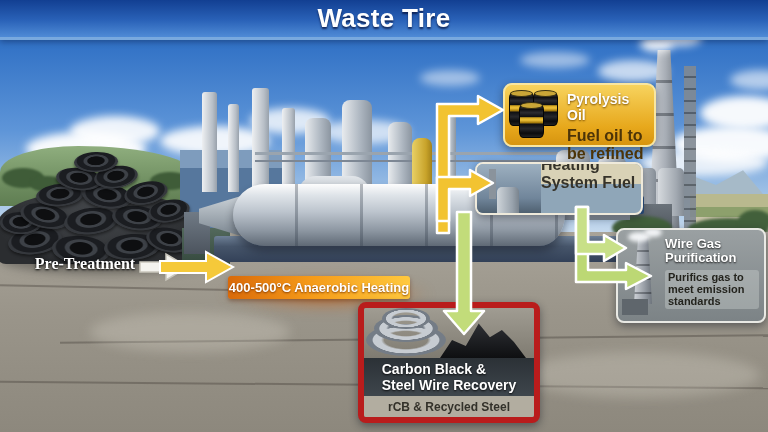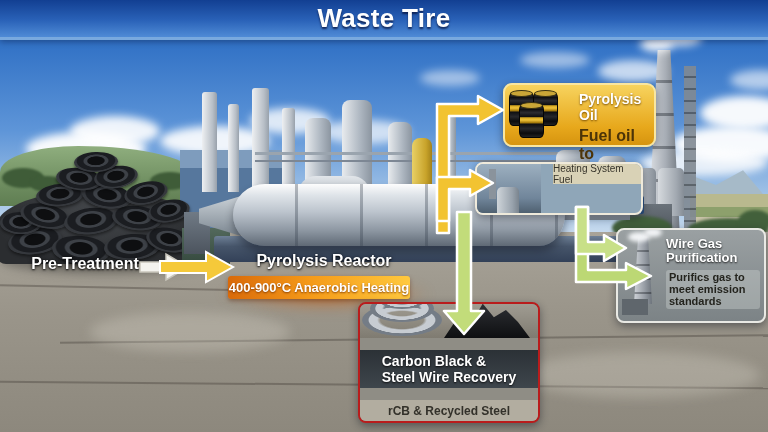--- a/index.html
+++ b/index.html
@@ -75,33 +75,33 @@
   .reactor-box{left:184px;top:212px;width:26px;height:42px;background:linear-gradient(180deg,#707a85,#4c545e);}
   .reactor-shaft{left:560px;top:206px;width:70px;height:14px;
        background:linear-gradient(180deg,#cfd5da,#7e8791);}
   .feeder{left:182px;top:228px;width:48px;height:40px;
        background:linear-gradient(180deg,#53695c,#31453a);}
   .feeder-panel{position:absolute;left:6px;top:12px;width:14px;height:12px;background:#e0b52e;}
 
   
   .lbl-title{color:#fff;font-weight:bold;
        text-shadow:0 1px 2px rgba(0,0,0,.9),0 0 4px rgba(0,0,0,.55);}
-  .pre-label{left:6px;top:255px;width:158px;text-align:center;}
+  .pre-label{left:6px;top:255px;width:158px;text-align:center;font-family:Liberation Serif, serif;}
   .pre-label .lbl-title{font-size:16px;}
   .pre-desc{margin-top:3px;font-size:12px;font-weight:bold;color:#2e2e2a;line-height:1.15;white-space:pre-line;}
   .reactor-label{left:238px;top:252px;width:172px;text-align:center;}
   .reactor-label .lbl-title{font-size:16px;}
   .heat-banner{left:228px;top:276px;width:182px;height:23px;border-radius:3px;
        background:linear-gradient(90deg,#d96a0a,#f59a18 45%,#ffc93e);
        box-shadow:0 2px 4px rgba(80,30,0,.4);display:flex;align-items:center;justify-content:center;}
   .heat-banner span{color:#fff;font-weight:bold;font-size:13px;
        text-shadow:0 1px 2px rgba(120,50,0,.9);}
 
   
-  .box{box-sizing:border-box;border-radius:9px;box-shadow:0 3px 8px rgba(15,20,30,.45);gap:12px;}
+  .box{box-sizing:border-box;border-radius:9px;box-shadow:0 3px 8px rgba(15,20,30,.45);}
 
   .oil-box{left:503px;top:83px;width:153px;height:64px;border:2px solid #f9e6a0;
        background:linear-gradient(180deg,#f7d35e,#e7a81c 70%,#d6940f);display:flex;}
   .oil-img{position:relative;width:60px;height:100%;}
   .barrel{position:absolute;width:23px;height:32px;border-radius:4px/6px;border:1px solid #050505;
        background:linear-gradient(180deg,#45454a 0,#101013 14%,#2c2c31 24%,#101013 36%,#d7a81f 40%,#f0c23a 47%,#a87c0c 55%,#101013 60%,#27272b 74%,#0b0b0d 88%,#222 100%);}
   .barrel::before{content:"";position:absolute;left:0;top:-3px;width:100%;height:7px;border-radius:50%;
        background:#caa637;border:1px solid #3a3212;box-sizing:border-box;}
   .oil-txt{flex:1;padding:6px 4px 0 2px;}
   .oil-title{font-size:14px;font-weight:bold;color:#fff;text-shadow:0 1px 2px rgba(110,70,0,.95);}
@@ -110,38 +110,38 @@
   .syn-box{left:475px;top:162px;width:168px;height:53px;border:2px solid #efeadb;overflow:hidden;
        border-radius:8px;display:flex;background:#8fa6b8;}
   .syn-img{position:relative;width:64px;background:linear-gradient(180deg,#9db0c0,#70859a 70%,#4f6070);}
   .syn-tank{position:absolute;left:20px;bottom:0;width:22px;height:26px;border-radius:5px 5px 0 0;
        background:linear-gradient(90deg,#cfd5da,#98a2ac 70%,#7a848e);}
   .syn-stack{position:absolute;left:12px;bottom:14px;width:7px;height:30px;background:#8a939c;}
   .syn-col{flex:1;display:flex;flex-direction:column;}
   .syn-head{flex:1;background:linear-gradient(180deg,#6e706c,#4c4e4a);display:flex;align-items:center;justify-content:center;}
   .syn-head span{font-size:14px;font-weight:bold;color:#fff;text-shadow:0 1px 2px rgba(0,0,0,.8);}
   .syn-foot{height:20px;background:#d9d2b6;display:flex;align-items:center;justify-content:center;}
-  .syn-foot span{font-size:10px;font-weight:normal;color:#36332a;}
+  .syn-foot span{font-size:16px;font-weight:bold;color:#36332a;}
 
   .tail-box{left:616px;top:228px;width:150px;height:95px;border:2px solid #e9e9e4;overflow:hidden;
        border-radius:8px;display:flex;background:linear-gradient(180deg,#9aa0a2,#7c8386);}
   .tail-img{position:relative;width:47px;}
   .t-chim{position:absolute;left:16px;top:8px;width:18px;height:66px;
        background:linear-gradient(90deg,#cfd3d8,#969ca4 60%,#6d747c),
        repeating-linear-gradient(180deg,transparent 0 12px,rgba(50,55,62,.4) 12px 14px);
        background-blend-mode:multiply;clip-path:polygon(22% 0,78% 0,100% 100%,0 100%);}
   .t-smoke{position:absolute;background:#f2f4f6;border-radius:50%;filter:blur(2px);}
   .t-base{position:absolute;left:4px;bottom:6px;width:26px;height:16px;background:#5f666c;}
   .tail-col{flex:1;padding:7px 4px 0 0;}
   .tail-title{font-size:13px;font-weight:bold;color:#fff;line-height:1.1;white-space:pre-line;
        text-shadow:0 1px 2px rgba(0,0,0,.85);}
   .tail-desc{margin-top:4px;font-size:11px;font-weight:bold;color:#24241e;line-height:1.12;
        white-space:pre-line;background:rgba(215,220,217,.35);border-radius:3px;padding:1px 3px;width:88px;}
 
-  .rec-box{left:358px;top:302px;width:182px;height:121px;border:2px solid #b91c1c;overflow:hidden;
+  .rec-box{left:358px;top:302px;width:182px;height:121px;border:6px solid #b91c1c;overflow:hidden;
        border-radius:8px;display:flex;flex-direction:column;background:#8f8d85;}
   .rec-img{position:relative;flex:1;background:linear-gradient(180deg,#a09c92,#7f7b71);}
   .ring{position:absolute;border-radius:50%;
        background:radial-gradient(ellipse at 50% 50%,rgba(0,0,0,0) 38%,#c7ccd2 44% 58%,#747c86 60% 76%,rgba(0,0,0,0) 80%);}
   .cpile{position:absolute;right:8px;bottom:0;width:86px;height:40px;
        background:linear-gradient(180deg,#33353a,#0e0f11);
        clip-path:polygon(0 100%,14% 55%,30% 70%,45% 14%,58% 48%,72% 30%,86% 60%,100% 100%);}
   .rec-band{height:38px;background:linear-gradient(180deg,rgba(38,44,50,.95),rgba(58,66,73,.95));
        display:flex;align-items:center;justify-content:center;}
   .rec-title{font-size:14px;font-weight:bold;color:#fff;line-height:1.15;white-space:pre-line;
@@ -250,25 +250,22 @@
   <div class="cradle" style="left:290px;top:226px;width:46px;height:14px;"></div>
   <div class="cradle" style="left:492px;top:226px;width:46px;height:14px;"></div>
   <div class="abs reactor-box"></div>
   <div class="abs reactor-endL"></div>
   <div class="abs reactor-shaft"></div>
   <div class="abs reactor-cyl"></div>
 
   <div class="abs pre-label">
     <div class="lbl-title">Pre-Treatment</div>
   </div>
-  <div class="abs reactor-label">
-    <div class="lbl-title">Pyrolysis Reactor</div>
-  </div>
   <div class="abs heat-banner">
-    <span>400-900°C Anaerobic Heating</span>
+    <span>400-500°C Anaerobic Heating</span>
   </div>
 
   <div class="abs box oil-box">
     <div class="oil-img">
       <div class="barrel" style="left:4px;top:7px;"></div>
       <div class="barrel" style="left:28px;top:7px;"></div>
       <div class="barrel" style="left:14px;top:19px;"></div>
     </div>
     <div class="oil-txt">
       <div class="oil-title">Pyrolysis Oil</div>

